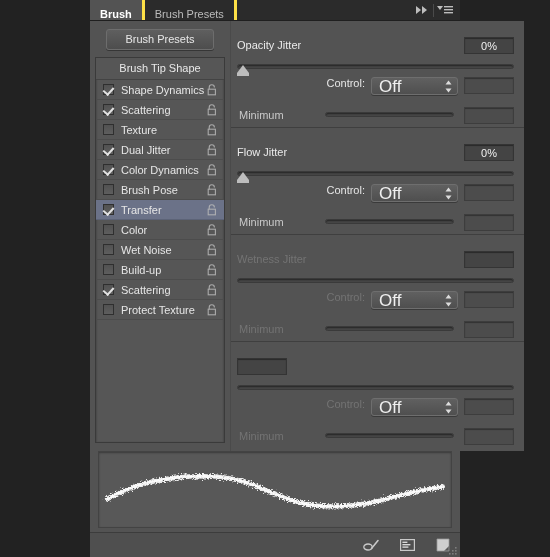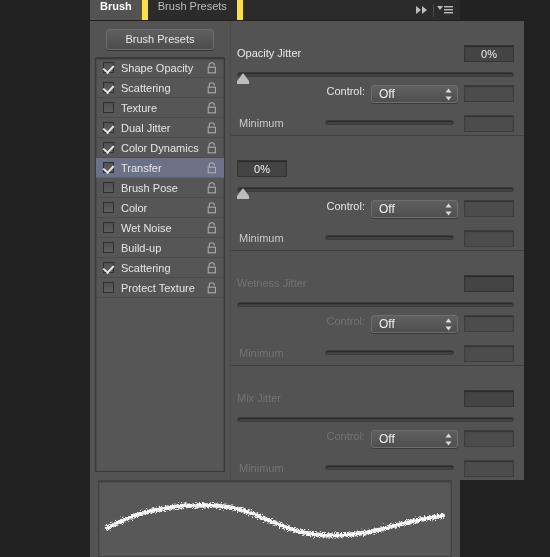--- a/index.html
+++ b/index.html
@@ -18,23 +18,23 @@
     background:#535353;
     display:flex;flex-direction:column;
   }
   
   #tabbar{
     height:20px;background:#2b2b2b;
     display:flex;align-items:stretch;position:relative;flex:none;
     border-bottom:1px solid #1f1f1f;
   }
   .tab{
-    padding:0 10px;display:flex;align-items:flex-start;justify-content:center;
+    padding:0 10px;display:flex;align-items:flex-end;justify-content:center;
     font-size:11px;color:#bcbcbc;background:#2b2b2b;
-    border-right:6px solid #fde047;cursor:default;white-space:nowrap;
+    border-right:3px solid #fde047;cursor:default;white-space:nowrap;
   }
   .tab.active{background:#535353;color:#ffffff;font-weight:bold;}
   #tabfill{flex:1;background:#2b2b2b;}
   #tabicons{display:flex;align-items:center;gap:0;background:#2b2b2b;padding-right:4px;}
   .ticon{width:22px;height:20px;display:flex;align-items:center;justify-content:center;}
   .sep{width:1px;height:13px;background:#4a4a4a;}
   
   #body{flex:1;display:flex;position:relative;}
   #leftcol{width:140px;flex:none;padding:6px 5px 0 5px;box-sizing:border-box;
            display:flex;flex-direction:column;}
@@ -73,21 +73,21 @@
     position:relative;box-sizing:border-box;
   }
   .cbox.on::after{
     content:"";position:absolute;left:1px;top:0px;width:5px;height:8px;
     border:solid #e3e3e3;border-width:0 2px 2px 0;transform:rotate(42deg);
   }
   .lock{width:11px;height:12px;flex:none;opacity:.85;}
   
   .section{position:relative;padding:0 10px 0 6px;}
   .section + .section{border-top:1px solid #3f3f3f;}
-  .secTop{display:flex;align-items:center;height:24px;padding-top:20px;}
+  .secTop{display:flex;align-items:center;height:24px;padding-top:12px;}
   .secTitle{font-size:11px;color:#eaeaea;flex:1;white-space:nowrap;}
   .disabled .secTitle,.disabled .ctlLabel,.disabled .minLabel{color:#737373;}
   .valbox{
     width:50px;height:17px;line-height:17px;text-align:center;flex:none;
     background:#444444;border:1px solid #343434;color:#f0f0f0;font-size:11px;
     box-shadow:inset 0 1px 1px rgba(0,0,0,.4);box-sizing:border-box;
   }
   .valbox.empty{color:transparent;}
   
   .sliderwrap{position:relative;height:14px;margin:4px 0 2px 0;}
@@ -104,21 +104,21 @@
   .thumb::after{
     content:"";position:absolute;left:-6px;top:8px;width:12px;height:3px;background:#bdbdbd;
   }
   
   .ctlRow{display:flex;align-items:flex-start;height:26px;gap:6px;}
   .ctlLabel{width:128px;text-align:right;font-size:11px;color:#e6e6e6;flex:none;}
   .selectbox{
     width:87px;height:18px;flex:none;position:relative;box-sizing:border-box;
     background:linear-gradient(#606060,#4f4f4f);
     border:1px solid #6e6e6e;border-radius:3px;
-    color:#efefef;font-size:12px;line-height:17px;padding-left:7px;
+    color:#efefef;font-size:17px;line-height:17px;padding-left:7px;
     box-shadow:0 1px 0 rgba(0,0,0,.3);
   }
   .selectbox .arrows{position:absolute;right:5px;top:2px;width:7px;height:13px;}
   .ctlField{
     width:50px;height:17px;flex:none;background:#4c4c4c;border:1px solid #3d3d3d;
     box-shadow:inset 0 1px 1px rgba(0,0,0,.35);box-sizing:border-box;
   }
   
   .minRow{display:flex;align-items:center;height:24px;gap:6px;}
   .minLabel{width:72px;text-align:left;font-size:11px;color:#c9c9c9;flex:none;padding-left:2px;}
@@ -178,24 +178,25 @@
       </div>
     </div>
   </div>
 
   <div id="body">
 
     <div id="leftcol">
       <div id="presetsbtn">Brush Presets</div>
 
       <div id="listbox">
+        <div class="listhead">Brush Tip Shape</div>
         <div id="rowhost">
             <div class="row">
               <span class="cbox on"></span>
-              <span class="lbl">Shape Opacity</span>
+              <span class="lbl">Shape Dynamics</span>
               <span class="lock"><svg viewBox="0 0 11 12" width="11" height="12">
                   <path d="M2.2 5.2 V3.4 a2.6 2.6 0 0 1 5.2 0" fill="none" stroke="#b9b9b9" stroke-width="1.1"></path>
                   <rect x="1.2" y="5.2" width="7.2" height="5.6" fill="none" stroke="#b9b9b9" stroke-width="1.1"></rect>
                 </svg></span>
             </div>
             <div class="row">
               <span class="cbox on"></span>
               <span class="lbl">Scattering</span>
               <span class="lock"><svg viewBox="0 0 11 12" width="11" height="12">
                   <path d="M2.2 5.2 V3.4 a2.6 2.6 0 0 1 5.2 0" fill="none" stroke="#b9b9b9" stroke-width="1.1"></path>
@@ -219,31 +220,31 @@
                 </svg></span>
             </div>
             <div class="row">
               <span class="cbox on"></span>
               <span class="lbl">Color Dynamics</span>
               <span class="lock"><svg viewBox="0 0 11 12" width="11" height="12">
                   <path d="M2.2 5.2 V3.4 a2.6 2.6 0 0 1 5.2 0" fill="none" stroke="#b9b9b9" stroke-width="1.1"></path>
                   <rect x="1.2" y="5.2" width="7.2" height="5.6" fill="none" stroke="#b9b9b9" stroke-width="1.1"></rect>
                 </svg></span>
             </div>
+            <div class="row">
+              <span class="cbox"></span>
+              <span class="lbl">Brush Pose</span>
+              <span class="lock"><svg viewBox="0 0 11 12" width="11" height="12">
+                  <path d="M2.2 5.2 V3.4 a2.6 2.6 0 0 1 5.2 0" fill="none" stroke="#b9b9b9" stroke-width="1.1"></path>
+                  <rect x="1.2" y="5.2" width="7.2" height="5.6" fill="none" stroke="#b9b9b9" stroke-width="1.1"></rect>
+                </svg></span>
+            </div>
             <div class="row sel">
               <span class="cbox on"></span>
               <span class="lbl">Transfer</span>
-              <span class="lock"><svg viewBox="0 0 11 12" width="11" height="12">
-                  <path d="M2.2 5.2 V3.4 a2.6 2.6 0 0 1 5.2 0" fill="none" stroke="#b9b9b9" stroke-width="1.1"></path>
-                  <rect x="1.2" y="5.2" width="7.2" height="5.6" fill="none" stroke="#b9b9b9" stroke-width="1.1"></rect>
-                </svg></span>
-            </div>
-            <div class="row">
-              <span class="cbox"></span>
-              <span class="lbl">Brush Pose</span>
               <span class="lock"><svg viewBox="0 0 11 12" width="11" height="12">
                   <path d="M2.2 5.2 V3.4 a2.6 2.6 0 0 1 5.2 0" fill="none" stroke="#b9b9b9" stroke-width="1.1"></path>
                   <rect x="1.2" y="5.2" width="7.2" height="5.6" fill="none" stroke="#b9b9b9" stroke-width="1.1"></rect>
                 </svg></span>
             </div>
             <div class="row">
               <span class="cbox"></span>
               <span class="lbl">Color</span>
               <span class="lock"><svg viewBox="0 0 11 12" width="11" height="12">
                   <path d="M2.2 5.2 V3.4 a2.6 2.6 0 0 1 5.2 0" fill="none" stroke="#b9b9b9" stroke-width="1.1"></path>
@@ -308,20 +309,21 @@
             <div class="minRow">
               <span class="minLabel">Minimum</span>
               <span class="minTrackWrap">
                 <span class="minTrack"></span>
               </span>
               <span class="minField"></span>
             </div>
           </div>
           <div class="section">
             <div class="secTop">
+              <span class="secTitle">Flow Jitter</span>
               <span class="valbox">0%</span>
             </div>
             <div class="sliderwrap">
               <span class="track"></span>
               <span class="thumb" style="left:0%"></span>
             </div>
             <div class="ctlRow">
               <span class="ctlLabel">Control:</span>
               <span class="selectbox"><span>Off</span><svg class="arrows" viewBox="0 0 7 13">
                   <path d="M3.5 0.5 L6.5 4.5 L0.5 4.5 Z" fill="#dcdcdc"></path>
@@ -356,21 +358,20 @@
             <div class="minRow">
               <span class="minLabel">Minimum</span>
               <span class="minTrackWrap">
                 <span class="minTrack"></span>
               </span>
               <span class="minField"></span>
             </div>
           </div>
           <div class="section disabled">
             <div class="secTop">
-              <span class="secTitle">Mix Jitter</span>
               <span class="valbox empty"></span>
             </div>
             <div class="sliderwrap">
               <span class="track"></span>
             </div>
             <div class="ctlRow">
               <span class="ctlLabel">Control:</span>
               <span class="selectbox"><span>Off</span><svg class="arrows" viewBox="0 0 7 13">
                   <path d="M3.5 0.5 L6.5 4.5 L0.5 4.5 Z" fill="#dcdcdc"></path>
                   <path d="M3.5 12.5 L0.5 8.5 L6.5 8.5 Z" fill="#dcdcdc"></path>

